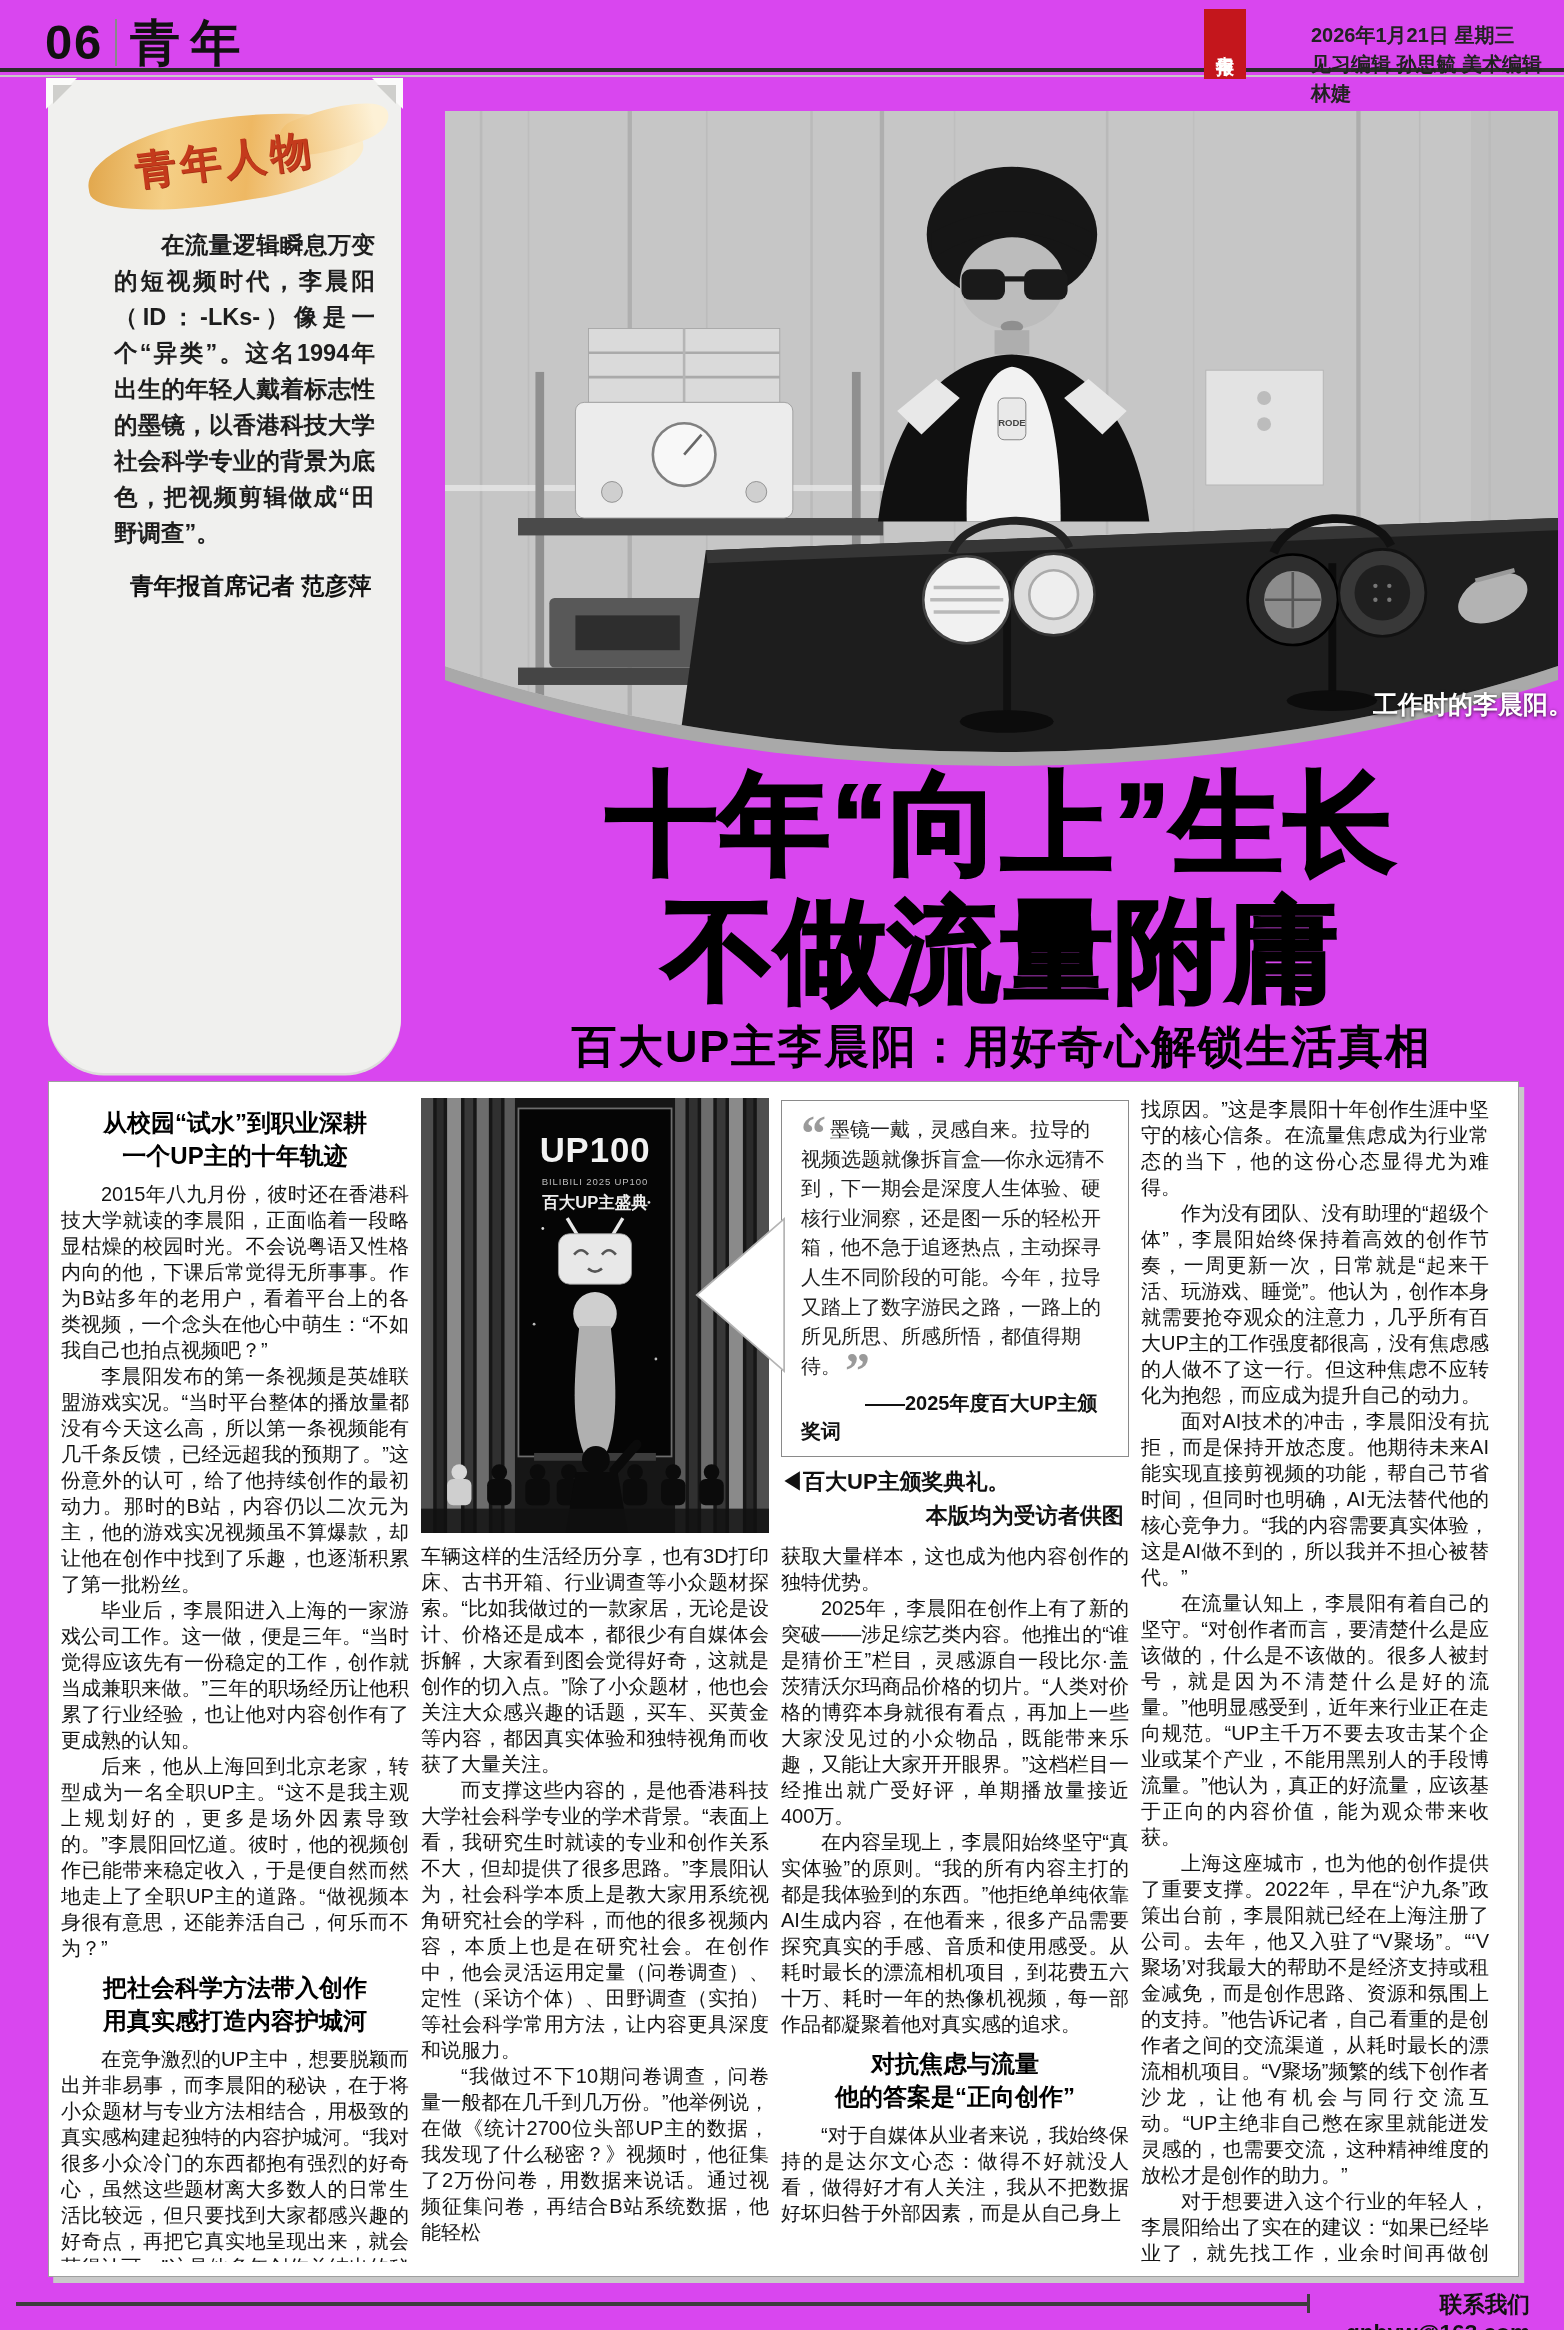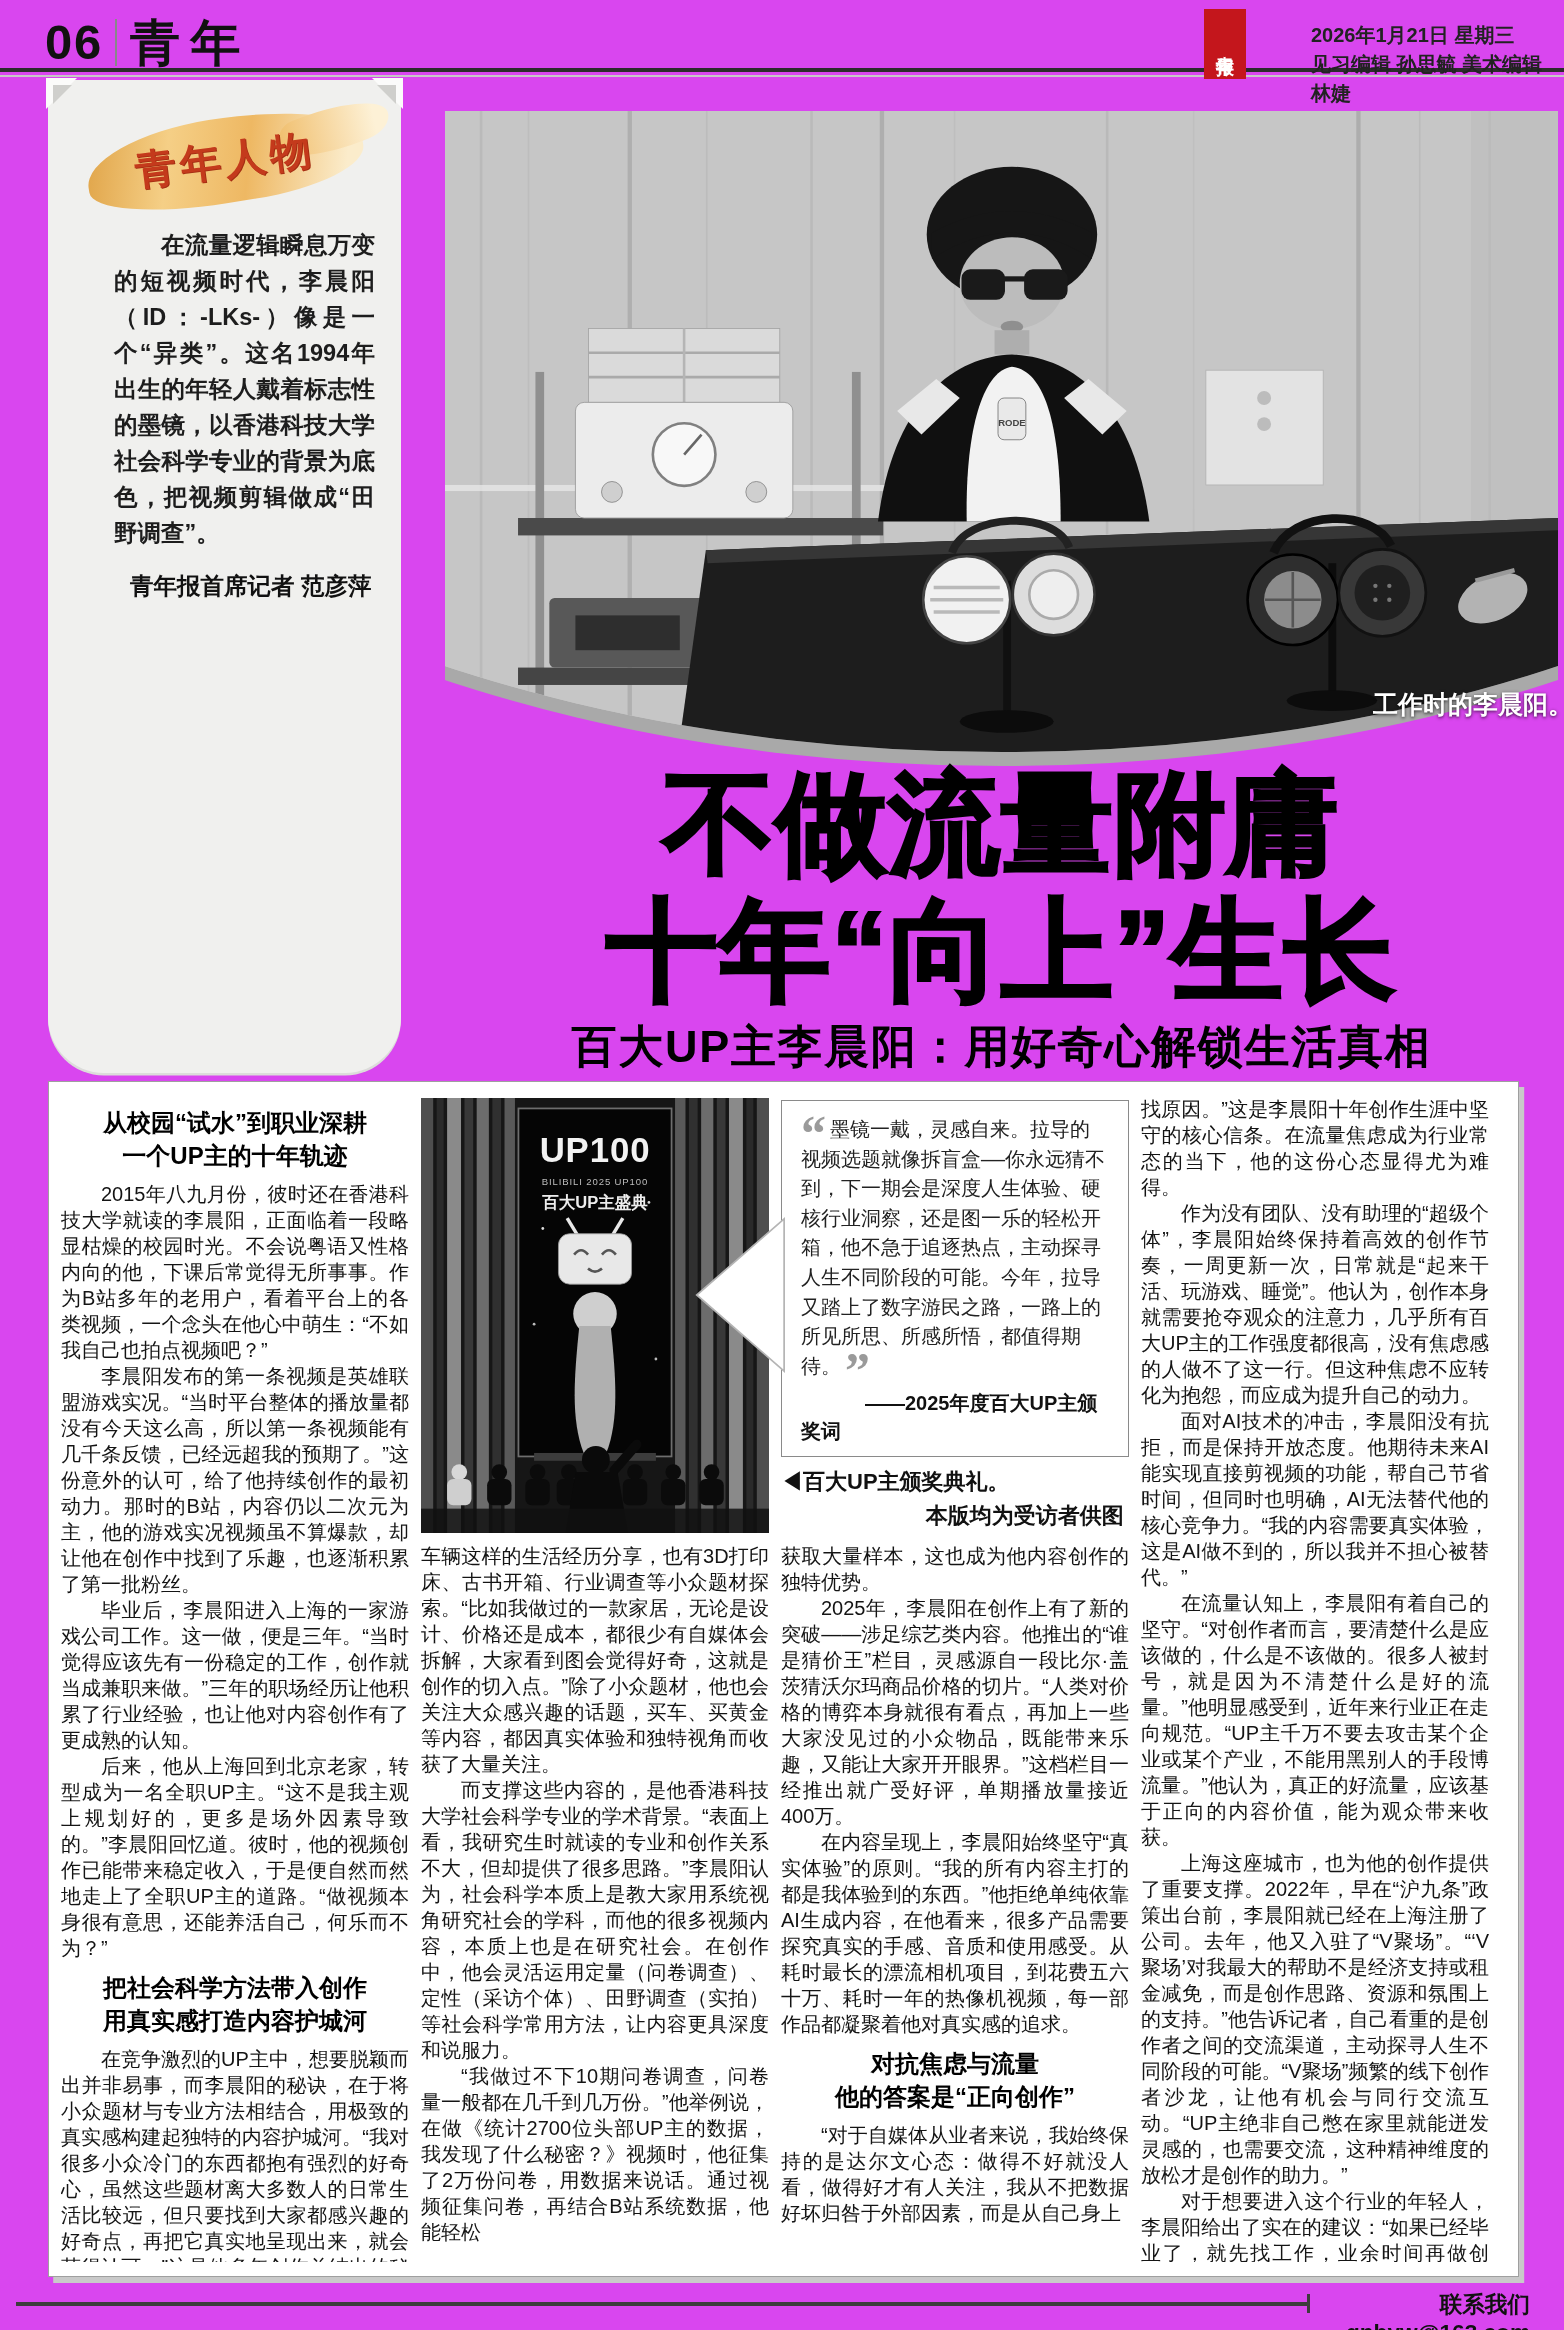--- a/index.html
+++ b/index.html
@@ -216,22 +216,22 @@
       <circle cx="1070" cy="562" r="2.5" fill="#777"></circle>
         <circle cx="1086" cy="562" r="2.5" fill="#777"></circle>
 
       <ellipse cx="1205" cy="560" rx="42" ry="26" fill="#b3b3b3" transform="rotate(-24 1205 560)"></ellipse>
       <line x1="1185" y1="540" x2="1230" y2="528" stroke="#9a9a9a" stroke-width="5"></line>
     </svg>
   </div>
   <div class="hero-caption">工作时的李晨阳。</div>
 
   <div class="headline">
+    <div class="hl">十年“向上”生长</div>
     <div class="hl">不做流量附庸</div>
-    <div class="hl">十年“向上”生长</div>
   </div>
   <div class="subhead">百大UP主李晨阳：用好奇心解锁生活真相</div>
 
   <div class="content-box">
 
     <div class="col">
       <h3 class="col-head">
         <span>从校园“试水”到职业深耕</span><br>
         <span>一个UP主的十年轨迹</span>
       </h3>
@@ -334,21 +334,21 @@
         <span>他的答案是“正向创作”</span>
       </h3>
       <p class="body">“对于自媒体从业者来说，我始终保持的是达尔文心态：做得不好就没人看，做得好才有人关注，我从不把数据好坏归咎于外部因素，而是从自己身上</p>
     </div>
 
     <div class="col">
       <p class="body noindent">找原因。”这是李晨阳十年创作生涯中坚守的核心信条。在流量焦虑成为行业常态的当下，他的这份心态显得尤为难得。</p>
       <p class="body">作为没有团队、没有助理的“超级个体”，李晨阳始终保持着高效的创作节奏，一周更新一次，日常就是“起来干活、玩游戏、睡觉”。他认为，创作本身就需要抢夺观众的注意力，几乎所有百大UP主的工作强度都很高，没有焦虑感的人做不了这一行。但这种焦虑不应转化为抱怨，而应成为提升自己的动力。</p>
       <p class="body">面对AI技术的冲击，李晨阳没有抗拒，而是保持开放态度。他期待未来AI能实现直接剪视频的功能，帮自己节省时间，但同时也明确，AI无法替代他的核心竞争力。“我的内容需要真实体验，这是AI做不到的，所以我并不担心被替代。”</p>
       <p class="body">在流量认知上，李晨阳有着自己的坚守。“对创作者而言，要清楚什么是应该做的，什么是不该做的。很多人被封号，就是因为不清楚什么是好的流量。”他明显感受到，近年来行业正在走向规范。“UP主千万不要去攻击某个企业或某个产业，不能用黑别人的手段博流量。”他认为，真正的好流量，应该基于正向的内容价值，能为观众带来收获。</p>
-      <p class="body">上海这座城市，也为他的创作提供了重要支撑。2022年，早在“沪九条”政策出台前，李晨阳就已经在上海注册了公司。去年，他又入驻了“V聚场”。“‘V聚场’对我最大的帮助不是经济支持或租金减免，而是创作思路、资源和氛围上的支持。”他告诉记者，自己看重的是创作者之间的交流渠道，主动探寻人生不同阶段的可能。“V聚场”频繁的线下创作者沙龙，让他有机会与同行交流互动。“UP主绝非自己憋在家里就能迸发灵感的，也需要交流，这种精神维度的放松才是创作的助力。”</p>
+      <p class="body">上海这座城市，也为他的创作提供了重要支撑。2022年，早在“沪九条”政策出台前，李晨阳就已经在上海注册了公司。去年，他又入驻了“V聚场”。“‘V聚场’对我最大的帮助不是经济支持或租金减免，而是创作思路、资源和氛围上的支持。”他告诉记者，自己看重的是创作者之间的交流渠道，从耗时最长的漂流相机项目。“V聚场”频繁的线下创作者沙龙，让他有机会与同行交流互动。“UP主绝非自己憋在家里就能迸发灵感的，也需要交流，这种精神维度的放松才是创作的助力。”</p>
       <p class="body">对于想要进入这个行业的年轻人，李晨阳给出了实在的建议：“如果已经毕业了，就先找工作，业余时间再做创作；还没毕业的，就赶紧抓住学生身份的优势大胆尝试。他强调，不要一开始就把创作当成职业，更不能做了五六期就放弃。”</p>
     </div>
   </div>
 
   <svg class="pointer" width="90" height="160" viewBox="0 0 104 184">
     <polygon points="103,4 2,92 103,180" fill="#ffffff" stroke="#b5b5b5" stroke-width="2"></polygon>
   </svg>
 
   <div class="footer-line"></div>
   <div class="footer-tick"></div>

